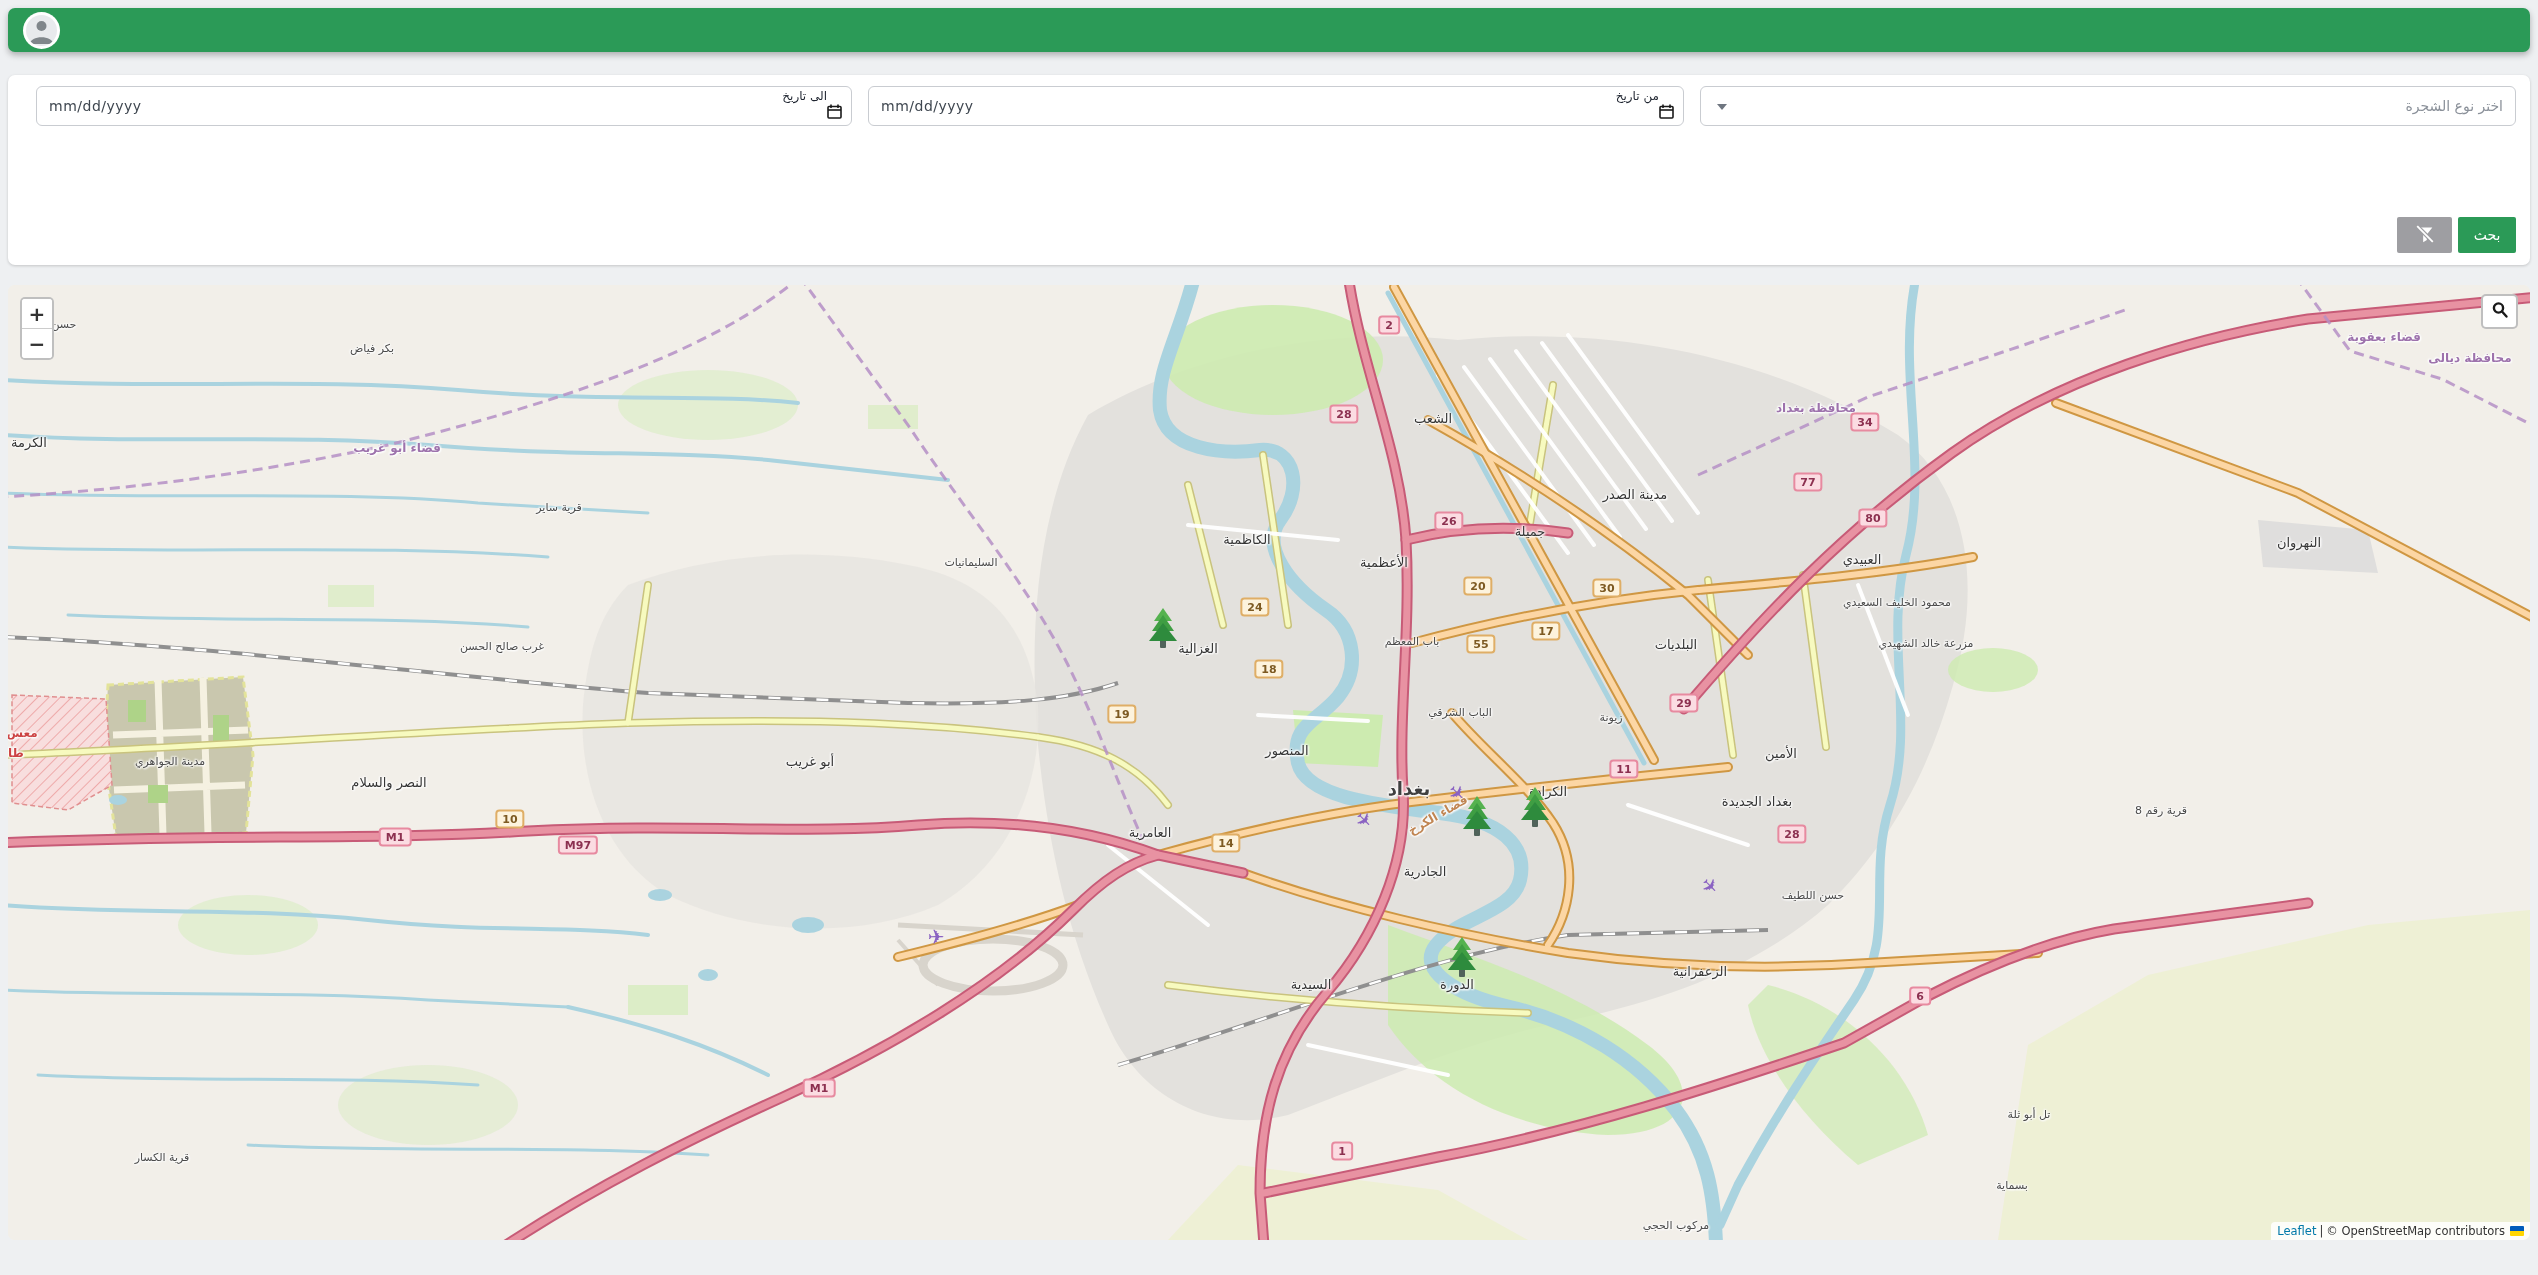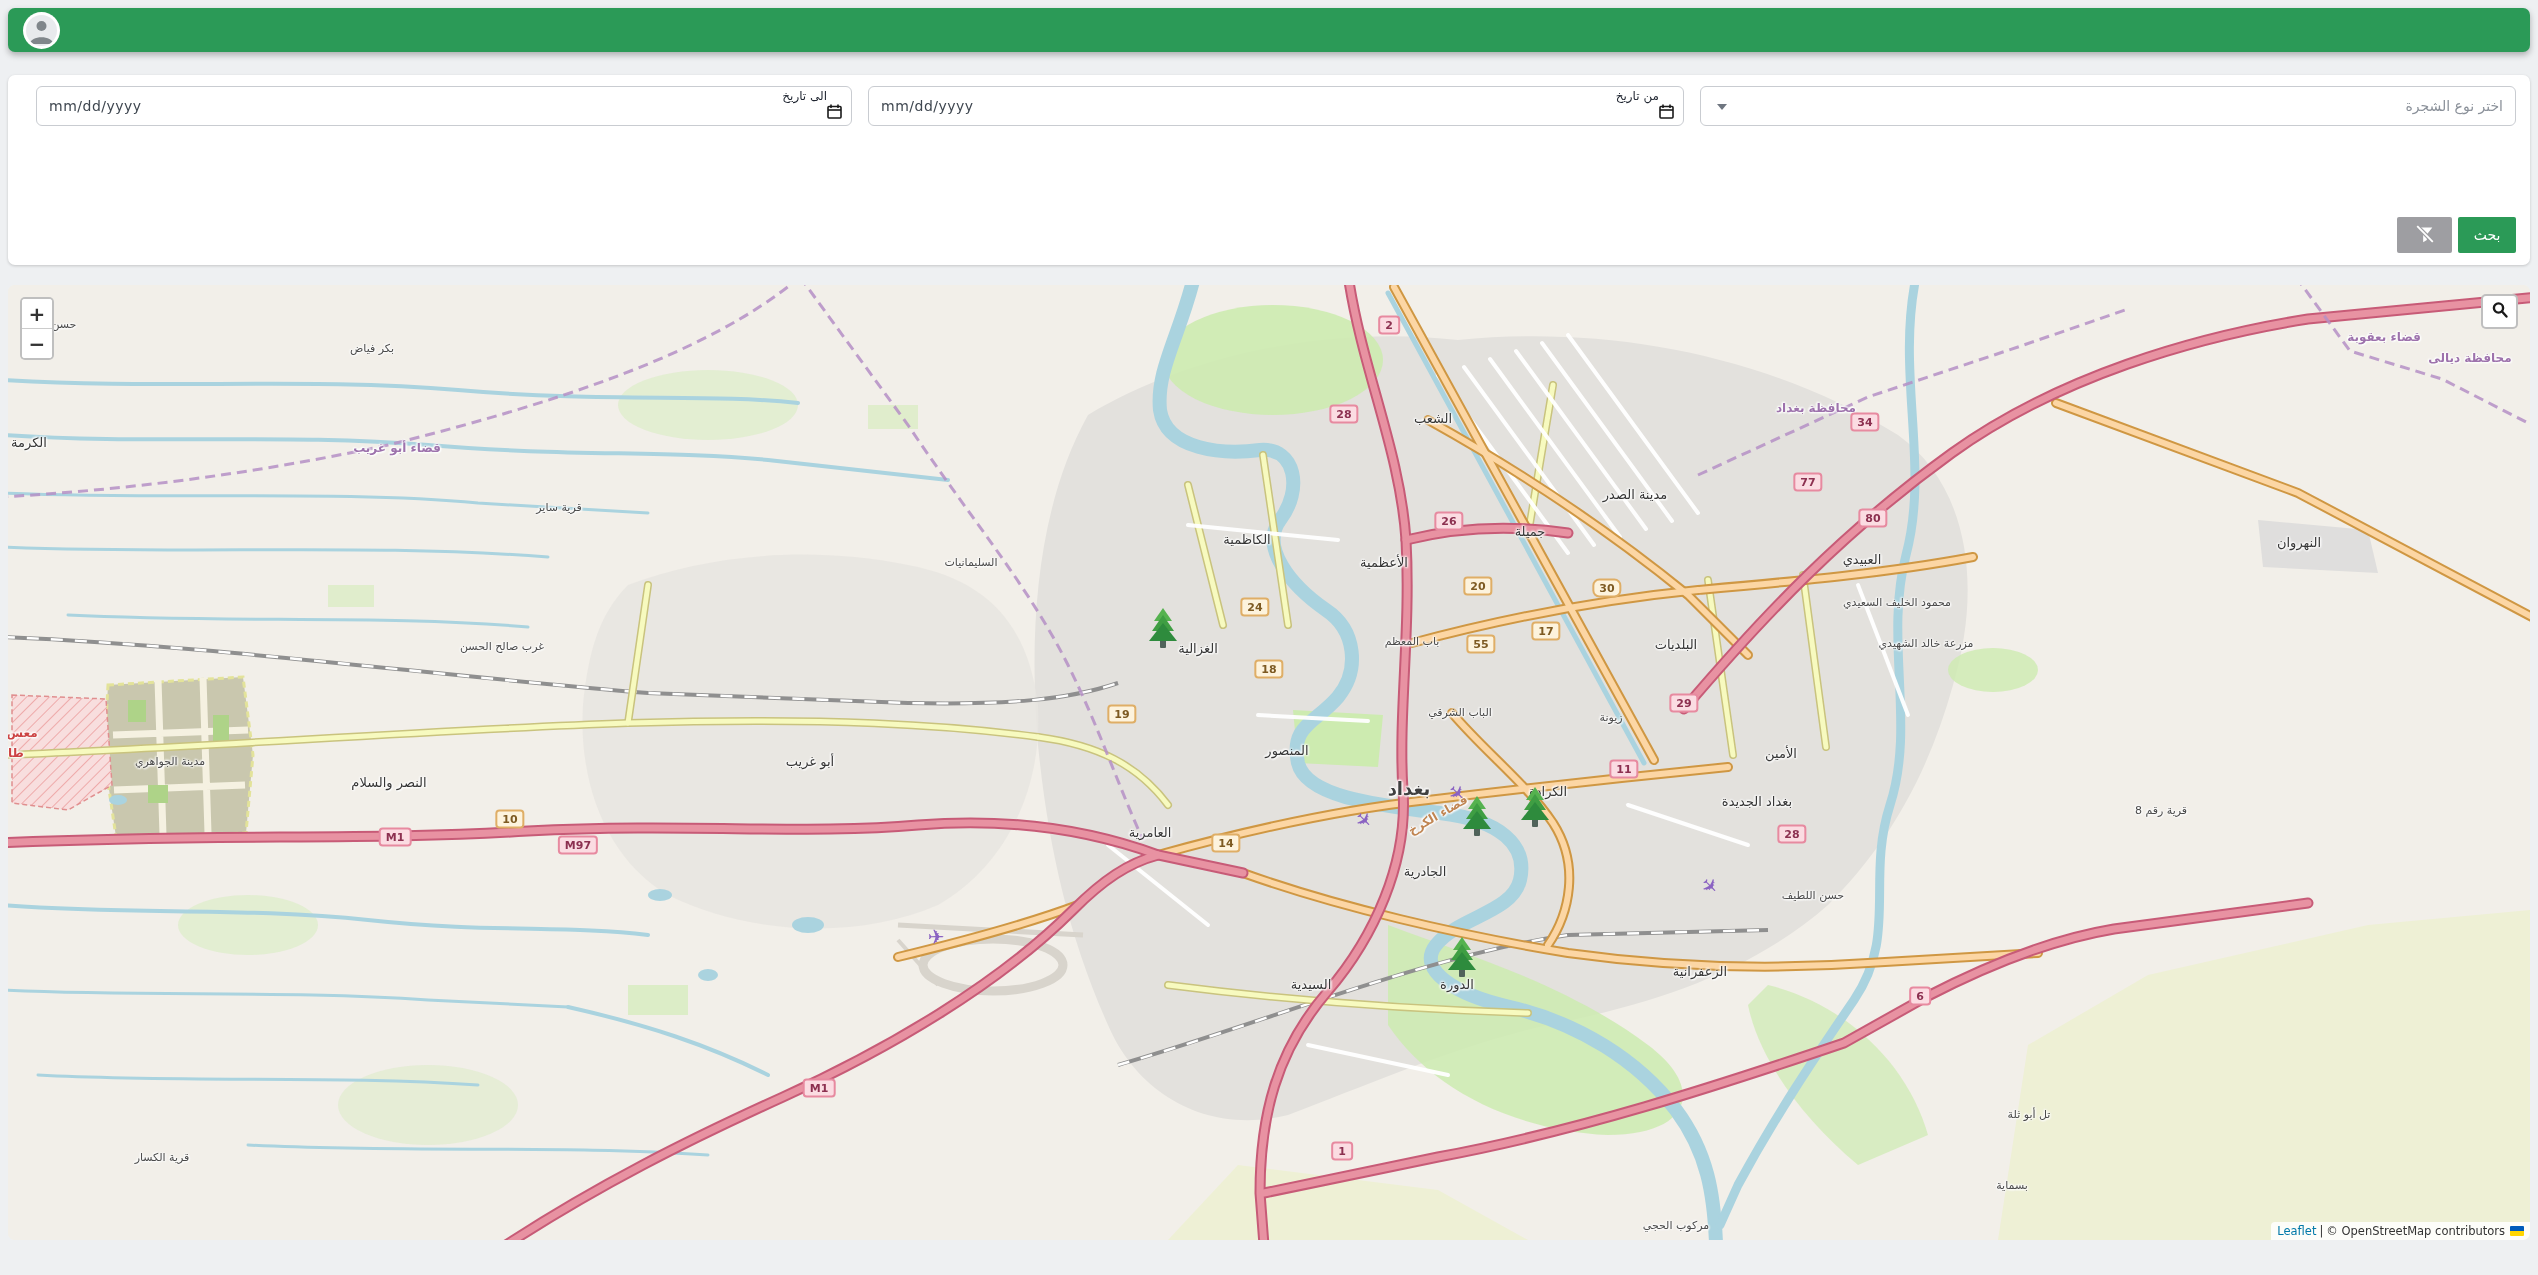--- a/index.html
+++ b/index.html
@@ -401,21 +401,21 @@
       <span class="shield pink" style="left: 570px; top: 560px;">M97</span>
       <span class="shield pink" style="left: 811px; top: 803px;">M1</span>
       <span class="shield orange" style="left: 1247px; top: 322px;">24</span>
       <span class="shield orange" style="left: 1261px; top: 384px;">18</span>
       <span class="shield orange" style="left: 1114px; top: 429px;">19</span>
       <span class="shield orange" style="left: 1218px; top: 558px;">14</span>
       <span class="shield orange" style="left: 502px; top: 534px;">10</span>
       <span class="shield orange" style="left: 1473px; top: 359px;">55</span>
       <span class="shield orange" style="left: 1538px; top: 346px;">17</span>
       <span class="shield orange" style="left: 1470px; top: 301px;">20</span>
-      <span class="shield orange" style="left: 1599px; top: 303px; border-radius: 7px;">30</span>
+      <span class="shield orange" style="left: 1599px; top: 303px;">30</span>
       <div class="tree-marker" style="left: 1155px; top: 368px;"><svg width="32" height="42" viewBox="0 0 32 42">
           <rect x="13" y="31" width="6" height="10" rx="1" fill="#50635a"></rect>
           <polygon points="16,1 25,14 7,14" fill="#55b24f"></polygon>
           <polygon points="16,8 27,24 5,24" fill="#3f9e43"></polygon>
           <polygon points="16,16 30,34 2,34" fill="#2e8b3d"></polygon>
         </svg></div>
       <div class="tree-marker" style="left: 1469px; top: 556px;"><svg width="32" height="42" viewBox="0 0 32 42">
           <rect x="13" y="31" width="6" height="10" rx="1" fill="#50635a"></rect>
           <polygon points="16,1 25,14 7,14" fill="#55b24f"></polygon>
           <polygon points="16,8 27,24 5,24" fill="#3f9e43"></polygon>

